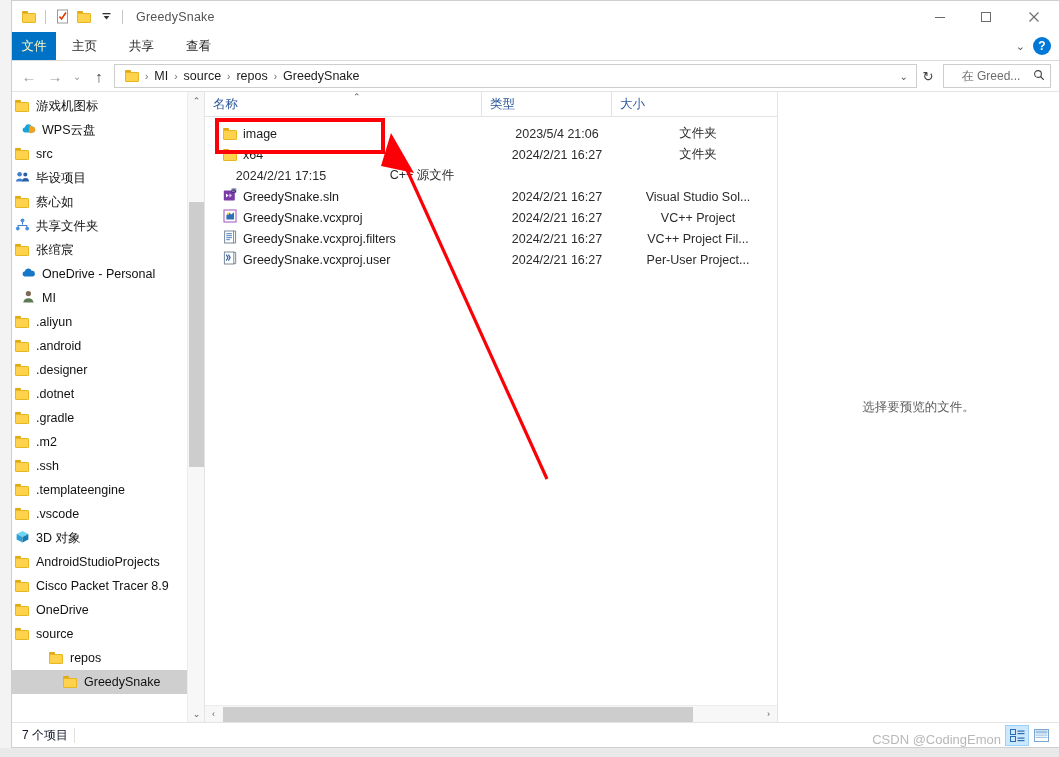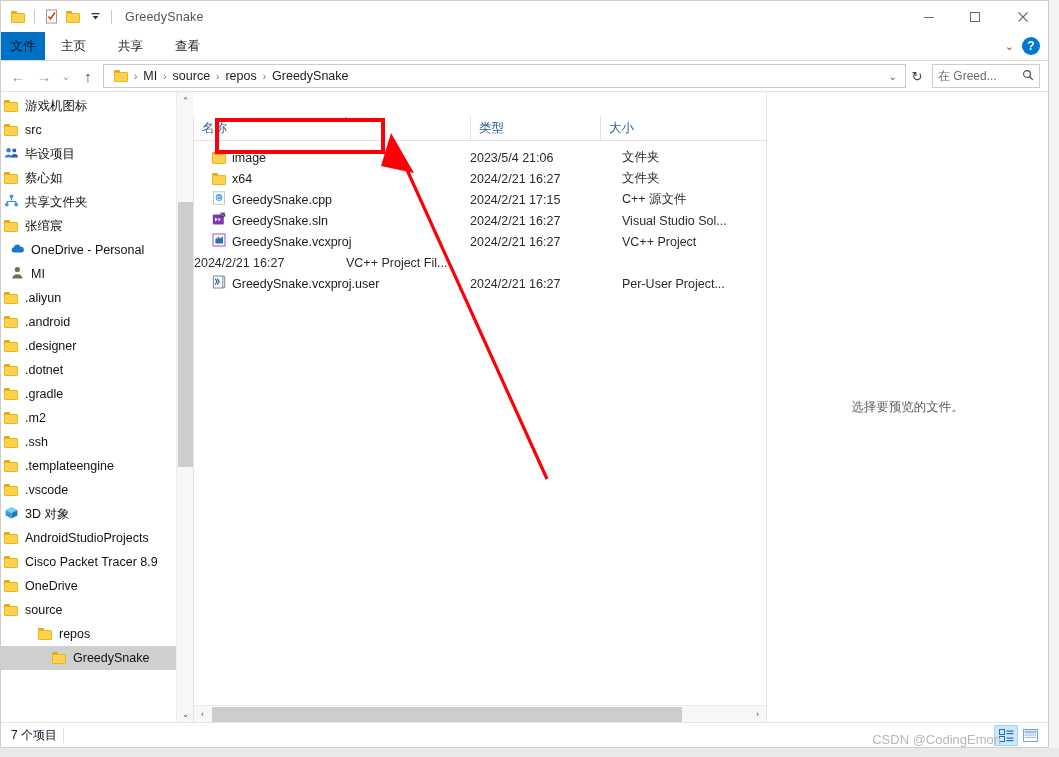--- a/index.html
+++ b/index.html
@@ -22,24 +22,24 @@
     opacity: .75;
   }
   #backdrop .vs-marker { position: absolute; width: 5px; height: 12px; top: 744px; }
   #backdrop .taskbar-strip {
     position: absolute; left: 0; top: 748px; width: 1059px; height: 9px;
     background: #e9e9e9;
   }
 
   
   #explorer {
-    position: absolute; left: 0; top: 0; width: 1049px; height: 748px;
+    position: absolute; left: 11px; top: 0; width: 1049px; height: 748px;
     background: #ffffff;
     border: 1px solid #cfcfcf;
-    display: flex; flex-direction: column;
+    display: flex; flex-direction: column; text-align: center;
   }
 
   
   .titlebar {
     height: 31px; display: flex; align-items: center;
     background: #ffffff; flex: none;
   }
   .qat { display: flex; align-items: center; gap: 0px; padding-left: 6px; }
   .qat-ico {
     width: 22px; height: 22px; display: flex; align-items: center; justify-content: center;
@@ -54,21 +54,21 @@
     color: #6b6b6b;
   }
   .win-btn:last-child { width: 50px; }
 
   
   .ribbon {
     height: 29px; display: flex; align-items: stretch; flex: none;
     border-bottom: 1px solid #dcdcdc; background: #ffffff;
   }
   .rb-file {
-    width: 44px; background: #0072c6; color: #0f172a;
+    width: 44px; background: #0072c6; color: #fef9c3;
     display: flex; align-items: center; justify-content: center;
     font-size: 12.5px;
   }
   .rb-tab {
     padding: 0 16px; display: flex; align-items: center;
     font-size: 12.5px; color: #1f1f1f; font-family: Liberation Serif, serif;
   }
   .rb-right { margin-left: auto; display: flex; align-items: center; padding-right: 8px; gap: 8px; }
   .rb-chevron { color: #5a5a5a; font-size: 11px; }
   .help-btn {
@@ -146,21 +146,21 @@
     color: #5a5a5a; font-size: 9px;
   }
   .vs-arrow.bottom { position: absolute; bottom: 0; }
   .vs-thumb {
     position: absolute; left: 1px; width: 15px; background: #cdcdcd;
   }
 
   
   .filearea {
     flex: 1; position: relative; display: flex; flex-direction: column;
-    border-left: 1px solid #e4e4e4; min-width: 0; margin-top: 24px;
+    border-left: 1px solid #e4e4e4; min-width: 0;
   }
   .col-head {
     height: 25px; display: flex; align-items: center; flex: none;
     border-bottom: 1px solid #e2e2e2; background: #fff; position: relative;
   }
   .ch {
     font-size: 12.5px; color: #2b579a; padding-left: 8px; position: relative;
     height: 25px; display: flex; align-items: center;
   }
   .ch + .ch { border-left: 1px solid #e2e2e2; }
@@ -347,20 +347,29 @@
     <div class="navpane">
       <div class="nav-list">
           <div class="nav-item lvl1">
             <span class="nav-ico">
               <span class="folder">
                 <span class="tab"></span>
                 <span class="bod"></span>
               </span>
             </span>
             <span class="nav-label">游戏机图标</span>
+          </div>
+          <div class="nav-item lvl0">
+            <span class="nav-ico">
+              <span><svg width="15" height="13" viewBox="0 0 15 13">
+                  <path d="M3.6 10.5 A2.7 2.7 0 0 1 3.9 5.2 A3.6 3.6 0 0 1 10.8 4.6 A2.9 2.9 0 0 1 11.6 10.5 Z" fill="#1aa3d8"></path>
+                  <path d="M7.8 10.5 A2.9 2.9 0 0 0 11.6 10.5 A2.9 2.9 0 0 0 10.8 4.6 A3.6 3.6 0 0 0 8.6 3.2 Z" fill="#f4a21b"></path>
+                </svg></span>
+            </span>
+            <span class="nav-label">WPS云盘</span>
           </div>
           <div class="nav-item lvl1">
             <span class="nav-ico">
               <span class="folder">
                 <span class="tab"></span>
                 <span class="bod"></span>
               </span>
             </span>
             <span class="nav-label">src</span>
           </div>
@@ -605,30 +614,20 @@
                     <span class="bod"></span>
                   </span>
                 </span>
                 <span class="nm">x64</span>
               </div>
               <div class="cell-date">2024/2/21 16:27</div>
               <div class="cell-type">文件夹</div>
               <div style="flex: 1 1 0%;"></div>
             </div>
             <div class="row">
-              <div class="cell-name">
-                <span style="display: flex; align-items: center;">
-                  <span><svg width="14" height="14" viewBox="0 0 14 14">
-                      <rect x="1.5" y="0.8" width="11" height="12.4" fill="#fff" stroke="#b9c6d4" stroke-width="1"></rect>
-                      <circle cx="7" cy="6.5" r="3.4" fill="#5aa9e6"></circle>
-                      <text x="7" y="9" font-size="5.4" fill="#fff" text-anchor="middle" font-family="sans-serif">C</text>
-                    </svg></span>
-                </span>
-                <span class="nm">GreedySnake.cpp</span>
-              </div>
               <div class="cell-date">2024/2/21 17:15</div>
               <div class="cell-type">C++ 源文件</div>
               <div style="flex: 1 1 0%;"></div>
             </div>
             <div class="row">
               <div class="cell-name">
                 <span style="display: flex; align-items: center;">
                   <span><svg width="14" height="14" viewBox="0 0 14 14">
                       <rect x="0.8" y="2.4" width="11" height="10.2" fill="#7a3ba8" rx="1"></rect>
                       <path d="M3 5.5 L5.6 7.5 L3 9.6 Z" fill="#fff"></path>
@@ -652,20 +651,33 @@
                       <circle cx="5.2" cy="4.7" r="1.1" fill="#ffd24d"></circle>
                     </svg></span>
                 </span>
                 <span class="nm">GreedySnake.vcxproj</span>
               </div>
               <div class="cell-date">2024/2/21 16:27</div>
               <div class="cell-type">VC++ Project</div>
               <div style="flex: 1 1 0%;"></div>
             </div>
             <div class="row">
+              <div class="cell-name">
+                <span style="display: flex; align-items: center;">
+                  <span><svg width="14" height="14" viewBox="0 0 14 14">
+                      <rect x="1.6" y="1" width="9" height="12" fill="#fff" stroke="#7b8a99" stroke-width="1"></rect>
+                      <rect x="3.3" y="3.2" width="5.6" height="1" fill="#4a7fbd"></rect>
+                      <rect x="3.3" y="5.2" width="5.6" height="1" fill="#4a7fbd"></rect>
+                      <rect x="3.3" y="7.2" width="5.6" height="1" fill="#4a7fbd"></rect>
+                      <rect x="3.3" y="9.2" width="3.6" height="1" fill="#4a7fbd"></rect>
+                      <path d="M10.6 1 L12.6 1 L12.6 13 L10.6 13" fill="none" stroke="#7b8a99" stroke-width="1"></path>
+                    </svg></span>
+                </span>
+                <span class="nm">GreedySnake.vcxproj.filters</span>
+              </div>
               <div class="cell-date">2024/2/21 16:27</div>
               <div class="cell-type">VC++ Project Fil...</div>
               <div style="flex: 1 1 0%;"></div>
             </div>
             <div class="row">
               <div class="cell-name">
                 <span style="display: flex; align-items: center;">
                   <span><svg width="14" height="14" viewBox="0 0 14 14">
                       <rect x="1.4" y="1" width="9.4" height="12" fill="#fff" stroke="#7b8a99" stroke-width="1"></rect>
                       <path d="M3.2 3.6 L5 6.6 L3.2 9.6 M5.4 3.6 L7.2 6.6 L5.4 9.6" stroke="#2b5ea8" stroke-width="1.1" fill="none"></path>

